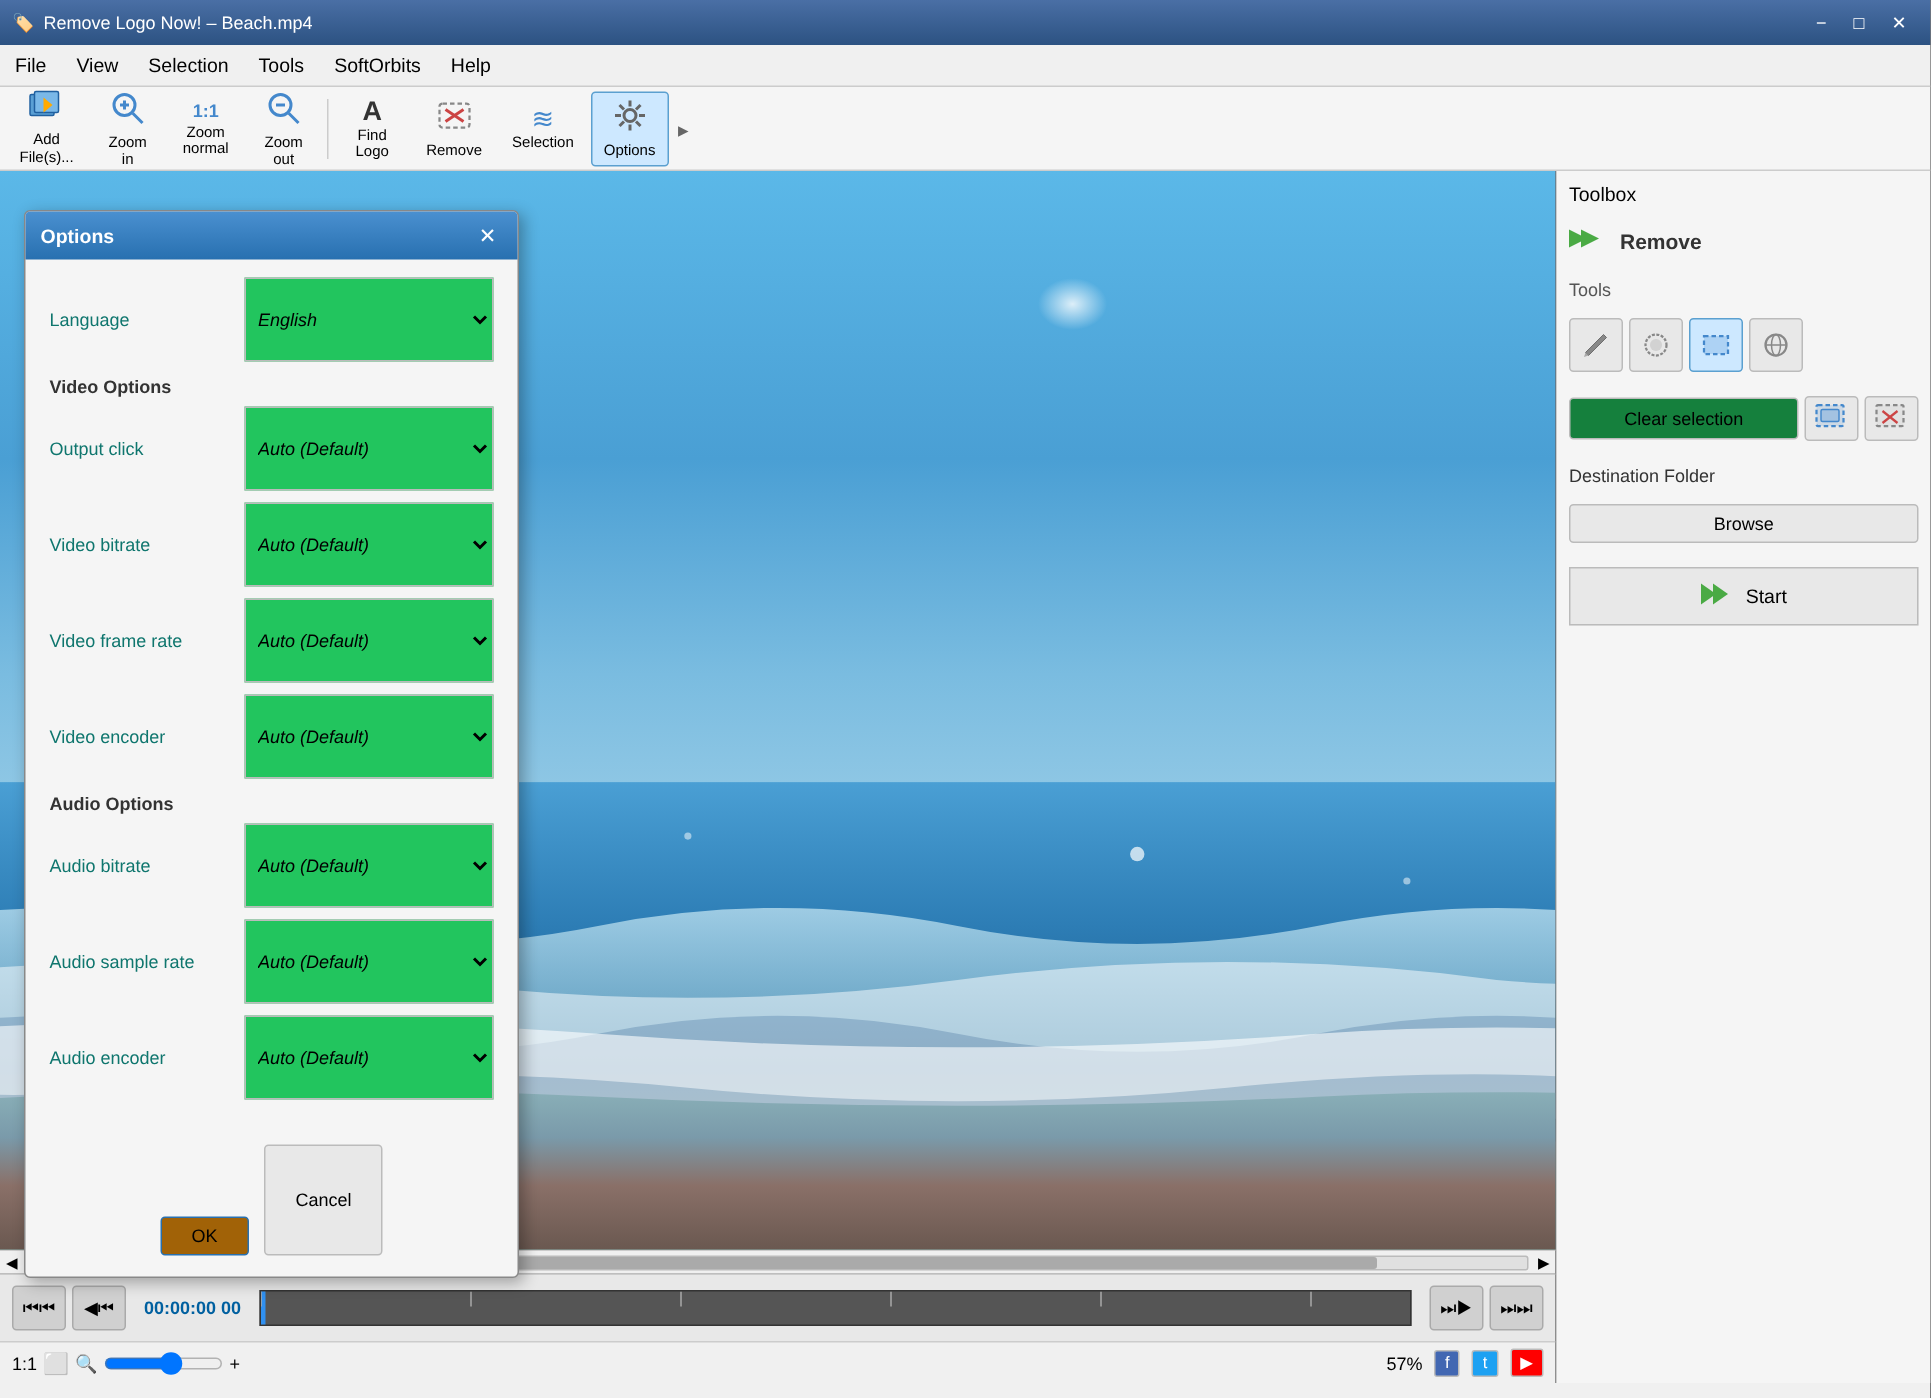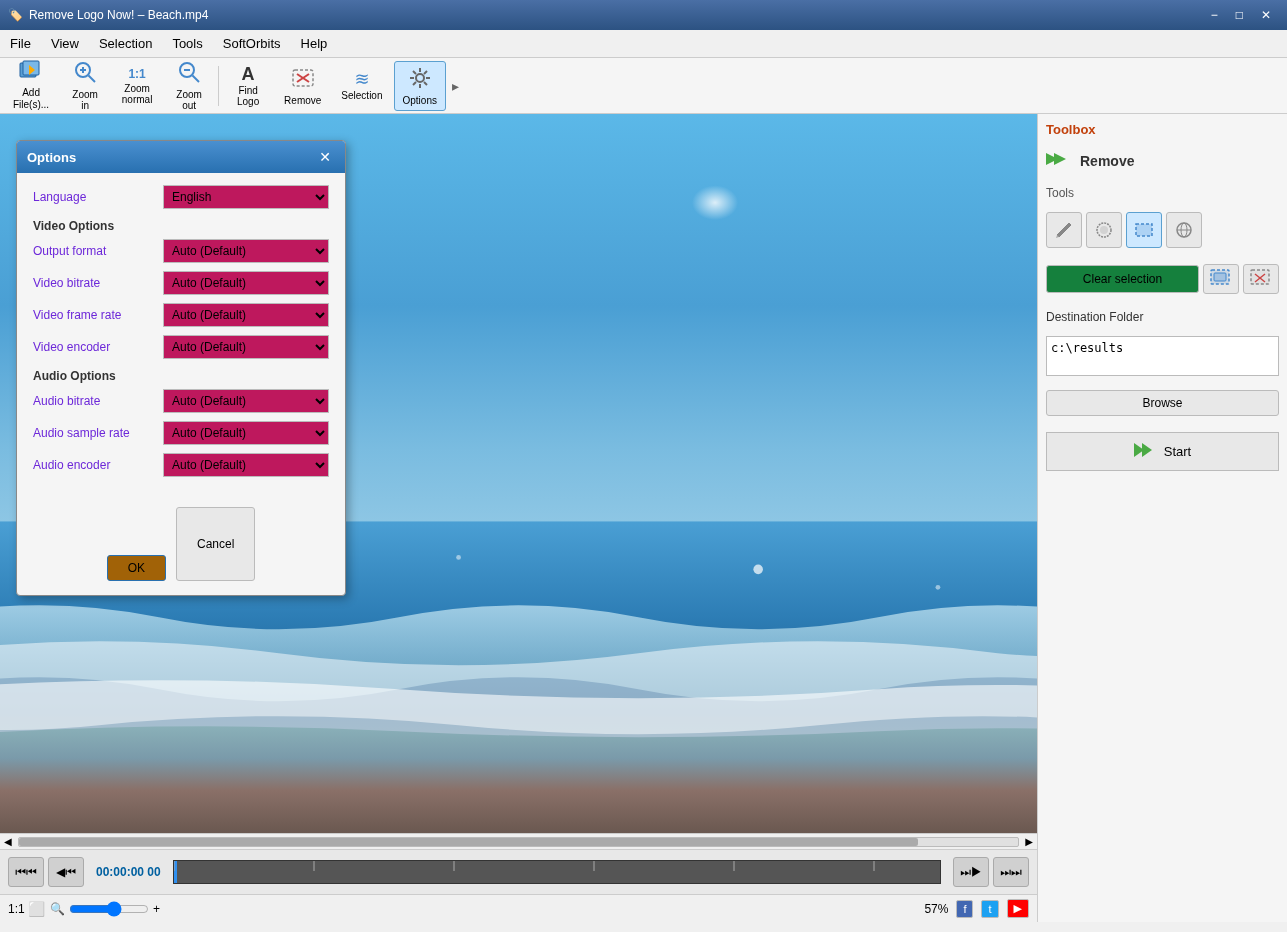--- a/index.html
+++ b/index.html
@@ -192,21 +192,21 @@
     .toolbox {
       width: 250px;
       background: #f5f5f5;
       border-left: 1px solid #ccc;
       display: flex;
       flex-direction: column;
       padding: 8px;
       gap: 8px;
       overflow-y: auto;
     }
-    .toolbox-title { font-size: 13px; font-weight: bold; color: #c2410c; margin-bottom: 4px; }
+    .toolbox-title { font-size: 13px; font-weight: normal; color: #000000; margin-bottom: 4px; }
     .toolbox-section-header {
       display: flex;
       align-items: center;
       gap: 6px;
       margin-bottom: 6px;
     }
     .toolbox-section-title { font-size: 14px; font-weight: bold; color: #333; }
     .section-label { font-size: 12px; color: #555; margin-bottom: 4px; }
     
     .tools-grid { display: flex; gap: 4px; margin-bottom: 8px; }
@@ -321,28 +321,29 @@
       padding: 12px 16px;
     }
     .dialog-row {
       display: flex;
       align-items: center;
       margin-bottom: 8px;
     }
     .dialog-row label {
       width: 130px;
       font-size: 12px;
-      color: #6d28d9;
+      color: #0f766e;
     }
     .dialog-row select {
       flex: 1;
-      padding: 3px 4px;
-      font-size: 12px;
-      border: 1px solid #bbb;
-      background: #be185d;
+      padding: 19px 4px;
+      font-size: 12px;
+      border: 1px solid #bbb;
+      background: #22c55e;
+      font-style: italic;
     }
     .dialog-section {
       font-size: 12px;
       font-weight: bold;
       color: #333;
       margin: 10px 0 6px 0;
     }
     .dialog-footer {
       display: flex;
       justify-content: center;
@@ -614,21 +615,20 @@
       <button class="selection-icon-btn">
         <svg width="22" height="20" viewBox="0 0 22 20">
           <rect x="1" y="1" width="18" height="14" fill="rgba(200,200,200,0.2)" stroke="#888" stroke-width="1.5" stroke-dasharray="3,2" rx="1"></rect>
           <line x1="5" y1="5" x2="15" y2="13" stroke="#cc4444" stroke-width="1.5"></line>
           <line x1="15" y1="5" x2="5" y2="13" stroke="#cc4444" stroke-width="1.5"></line>
         </svg>
       </button>
     </div>
 
     <div class="destination-label">Destination Folder</div>
-    <textarea class="destination-input" style="resize: none; font-size: 12px; padding: 4px;" readonly="">c:\results</textarea>
     <button class="browse-btn">Browse</button>
     <button class="start-btn">
       <span>
         <svg width="24" height="18" viewBox="0 0 24 18">
           <polygon points="0,2 10,9 0,16" fill="#4aaa44"></polygon>
           <polygon points="8,2 18,9 8,16" fill="#4aaa44"></polygon>
         </svg>
       </span>
       <span>Start</span>
     </button>
@@ -650,21 +650,21 @@
           <option value="French">French</option>
           <option value="German">German</option>
           <option value="Spanish">Spanish</option>
           <option value="Russian">Russian</option>
         </select>
       </div>
 
       <div class="dialog-section">Video Options</div>
 
       <div class="dialog-row">
-        <label>Output format</label>
+        <label>Output click</label>
         <select>
           <option selected="">Auto (Default)</option>
         </select>
       </div>
       <div class="dialog-row">
         <label>Video bitrate</label>
         <select>
           <option selected="">Auto (Default)</option>
         </select>
       </div>

